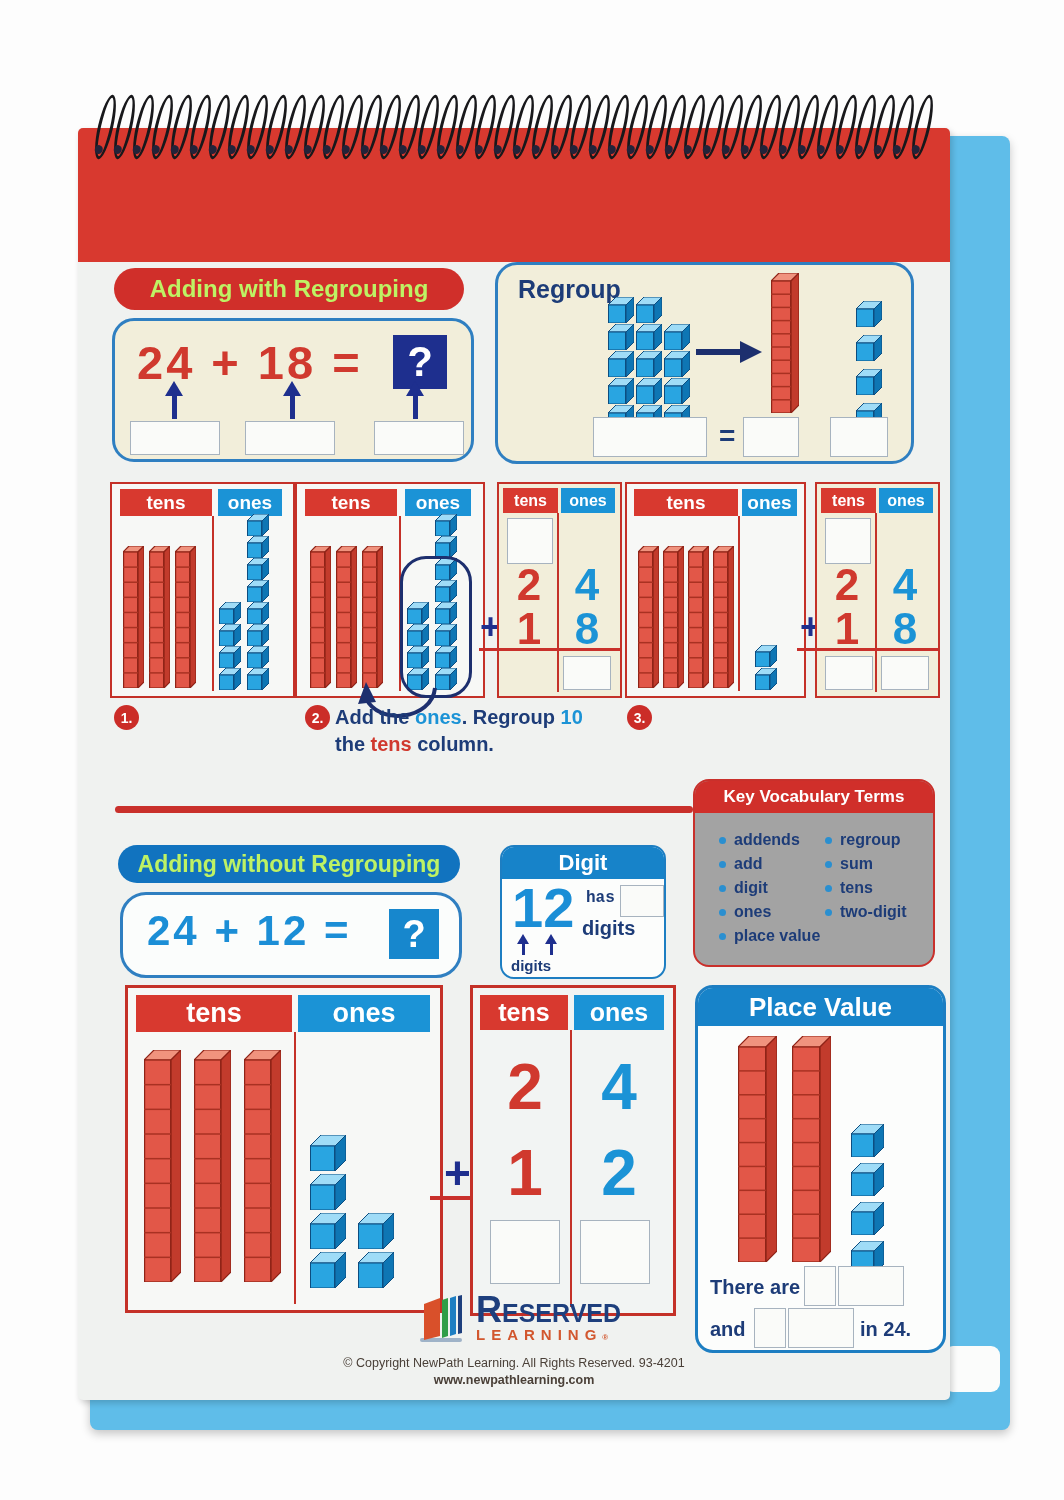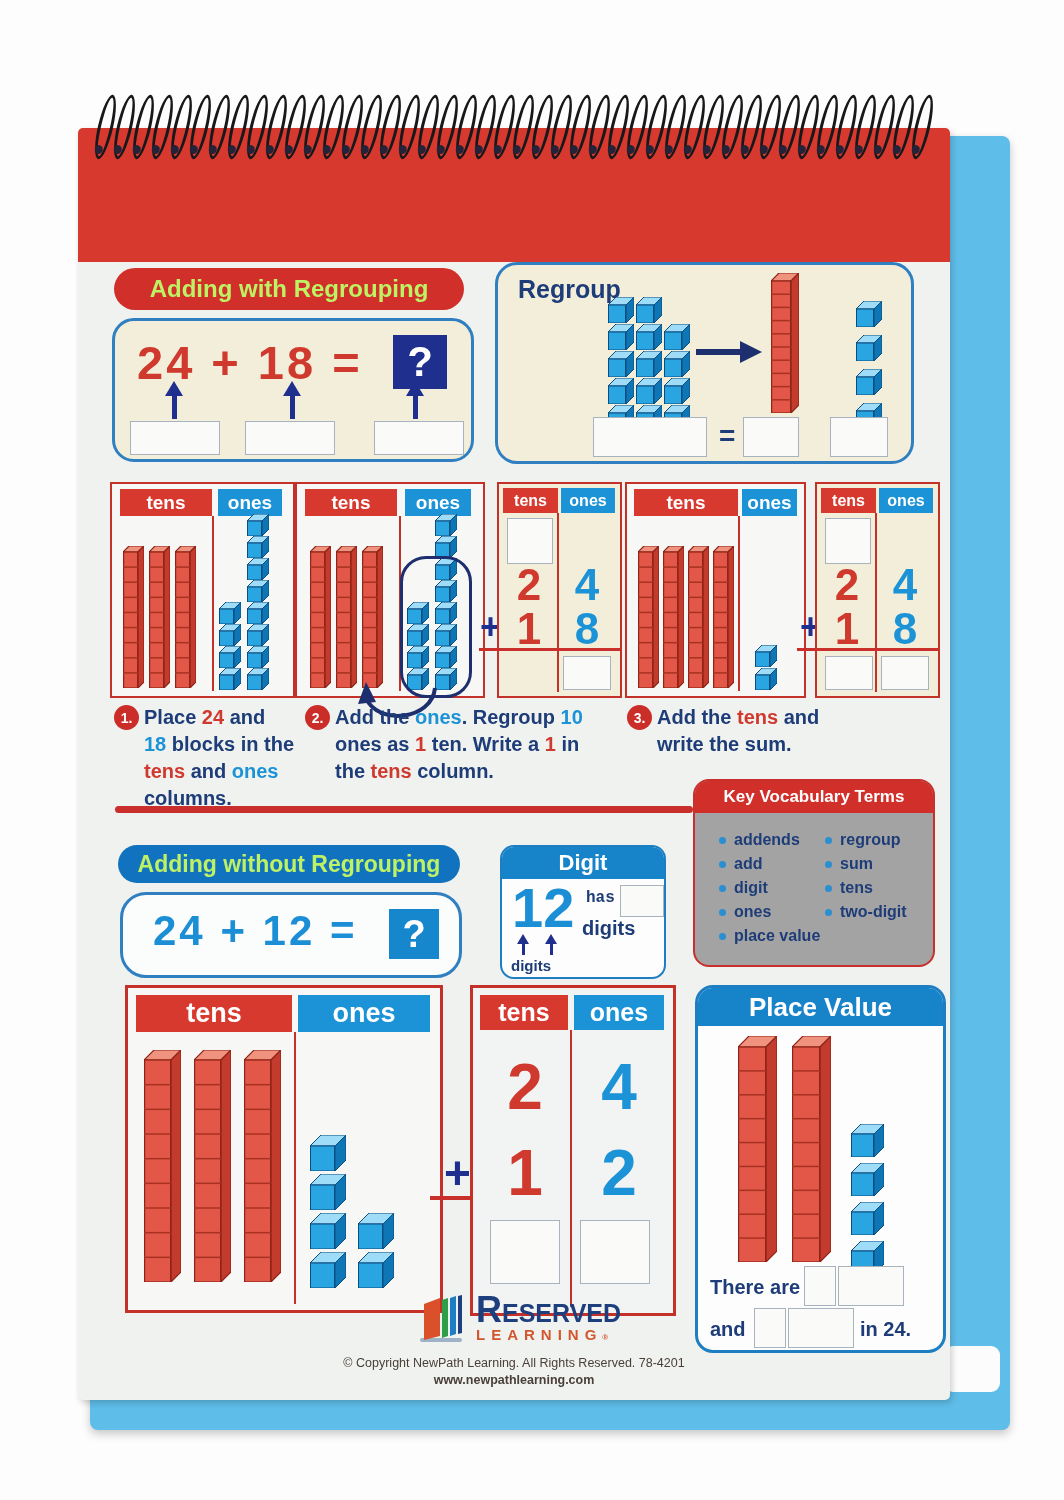--- a/index.html
+++ b/index.html
@@ -714,37 +714,26 @@
           <div class="addcell c-b" style="left: 66px; top: 76px; width: 44px; font-size: 44px;">4</div>
           <div class="addcell c-r" style="left: 8px; top: 120px; width: 44px; font-size: 44px;">1</div>
           <div class="addcell c-b" style="left: 66px; top: 120px; width: 44px; font-size: 44px;">8</div>
         </div>
       <div class="sumline" style="left:-20px;top:164px;width:141px;"></div>
       <div class="slot" style="left:8px;top:172px;width:46px;height:32px;"></div>
       <div class="slot" style="left:64px;top:172px;width:46px;height:32px;"></div>
     </div>
 
     <div class="badge" style="left:36px;top:577px;">1.</div>
-    <div class="steptext" id="step1" style="left:66px;top:576px;width:180px;">
-        <div><span class="c-n">Place </span><span class="c-r">24</span><span class="c-n"> and</span></div>
-        <div><span class="c-b">18</span><span class="c-n"> blocks in the</span></div>
-        <div><span class="c-r">tens</span><span class="c-n"> and </span><span class="c-b">ones</span></div>
-        <div><span class="c-n">columns.</span></div>
-      </div>
     <div class="badge" style="left:227px;top:577px;">2.</div>
     <div class="steptext" id="step2" style="left:257px;top:576px;width:250px;">
         <div><span class="c-n">Add the </span><span class="c-b">ones</span><span class="c-n">. Regroup </span><span class="c-b">10</span></div>
-        <div><span class="c-n">ones as </span><span class="c-r">1</span><span class="c-n"> ten. Write a </span><span class="c-r">1</span><span class="c-n"> in</span></div>
         <div><span class="c-n">the </span><span class="c-r">tens</span><span class="c-n"> column.</span></div>
       </div>
     <div class="badge" style="left:549px;top:577px;">3.</div>
-    <div class="steptext" id="step3" style="left:579px;top:576px;width:210px;">
-        <div><span class="c-n">Add the </span><span class="c-r">tens</span><span class="c-n"> and</span></div>
-        <div><span class="c-n">write the sum.</span></div>
-      </div>
 
     <div class="divider-red" style="left:37px;top:678px;width:578px;height:7px;"></div>
 
     <div class="vocab" style="left:615px;top:651px;width:238px;height:184px;">
       <div class="vocab-head">Key Vocabulary Terms</div>
       <ul id="vocab-col1" style="left:16px;">
           <li>
             <span class="bullet"></span>
             <span>addends</span>
           </li>
@@ -780,21 +769,21 @@
           </li>
           <li>
             <span class="bullet"></span>
             <span>two-digit</span>
           </li>
         </ul>
     </div>
 
     <div class="pill blue" style="left:40px;top:717px;width:342px;height:38px;line-height:38px;font-size:23px;">Adding without Regrouping</div>
     <div class="roundbox" style="left:42px;top:764px;width:336px;height:80px;border-radius:26px;background:#fbfdfc;">
-      <span class="eq-blue" style="left:24px;top:12px;font-size:42px;margin-left:6px;">24 + 12 =</span>
+      <span class="eq-blue" style="left:24px;top:12px;font-size:42px;">24 + 12 =</span>
       <div class="qbox" style="left:266px;top:14px;width:50px;height:50px;background:#1787cd;font-size:38px;">
         <span>?</span>
       </div>
     </div>
 
     <div class="bluebox" style="left:422px;top:717px;width:162px;height:130px;">
       <div class="bluebox-head" style="height:32px;font-size:22px;line-height:32px;">Digit</div>
       <span class="abs" style="left:10px;top:28px;font-size:56px;font-weight:bold;color:#1b8ed6;">12</span>
       <span class="abs navy" style="left:84px;top:42px;font-size:16px;font-weight:bold;font-family:Liberation Mono, monospace;">has</span>
       <div class="slot" style="left:118px;top:38px;width:42px;height:30px;"></div>
@@ -1005,16 +994,16 @@
         <path d="M32 4 L38 2 L38 40 L32 42 Z" fill="#1d7ec2"></path>
         <path d="M40 2 L44 1 L44 39 L40 40 Z" fill="#1e3f7d"></path>
       </svg>
       <div style="margin-left:10px;">
         <div style="font-variant:small-caps;font-size:36px;font-weight:bold;color:#1e3f7d;line-height:32px;">Reserved</div>
         <div style="font-size:15px;font-weight:bold;color:#d2572e;letter-spacing:6px;">
           <span>LEARNING</span><span style="font-size:8px;letter-spacing:0;">®</span>
         </div>
       </div>
     </div>
-    <div class="copyright" style="left:136px;top:1228px;width:600px;font-size:12.5px;">© Copyright NewPath Learning. All Rights Reserved. 78-4201</div>
+    <div class="copyright" style="left:136px;top:1228px;width:600px;font-size:12.5px;">© Copyright NewPath Learning. All Rights Reserved. 93-4201</div>
     <div class="copyright" style="left:136px;top:1245px;width:600px;font-size:12.5px;font-weight:bold;">www.newpathlearning.com</div>
   </div>
 </div>
 
 </body></html>

